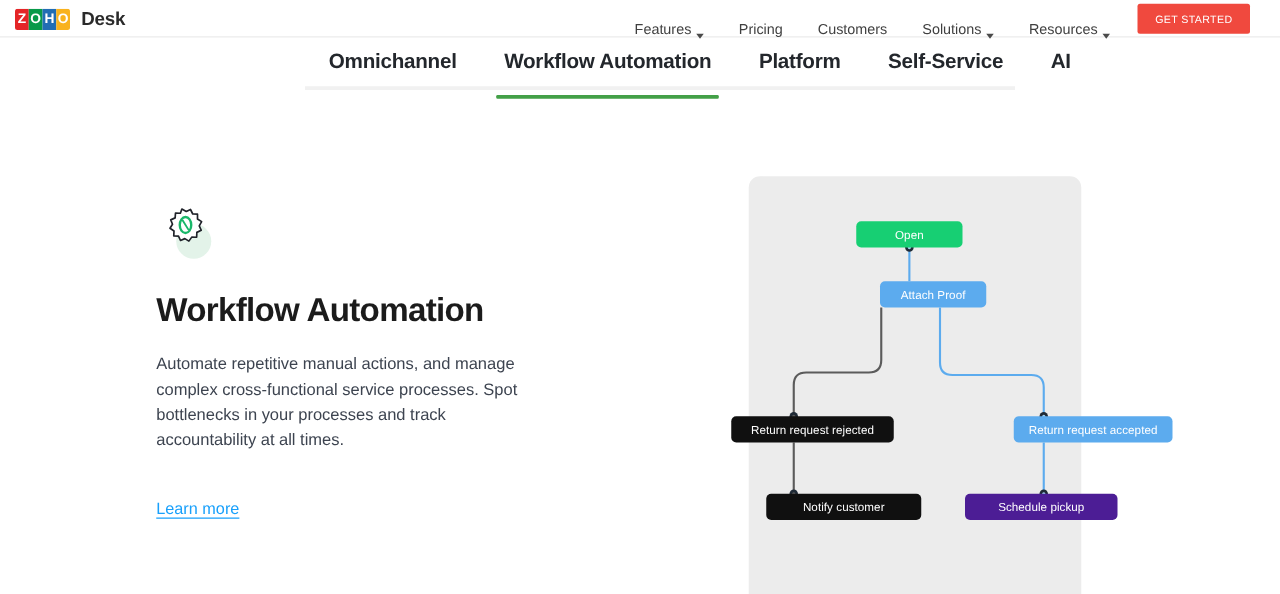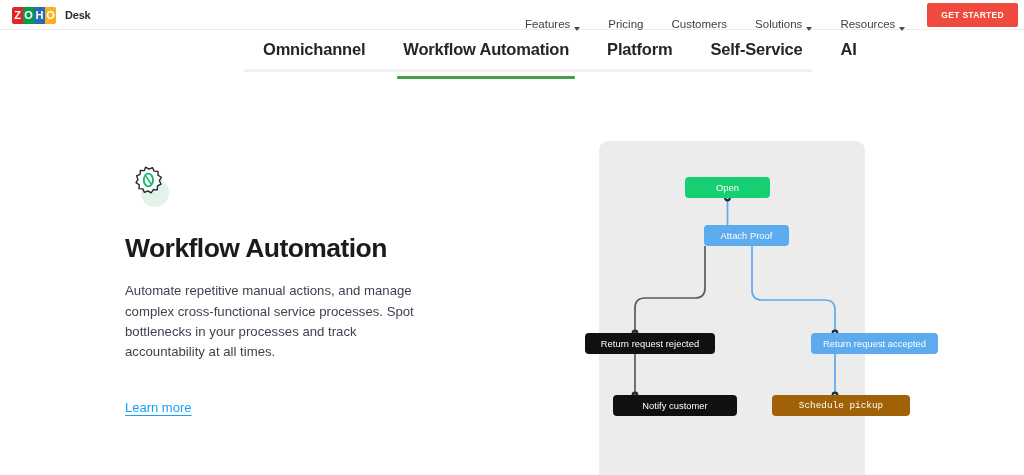--- a/index.html
+++ b/index.html
@@ -38,21 +38,21 @@
     font-size: 11px;
     font-weight: 700;
     font-family: "Liberation Sans", sans-serif;
     line-height: 1;
   }
   .zl-z { background: #e42527; }
   .zl-o1 { background: #089949; }
   .zl-h { background: #226db4; }
   .zl-o2 { background: #f9b21d; }
   .brand-name {
-    font-size: 11px; font-weight: 700; color: #2a2a2a;
+    font-size: 15px; font-weight: 700; color: #2a2a2a;
     letter-spacing: -0.2px;
   }
 
   .topnav {
     position: absolute; right: 4px; top: 0;
     height: 30px;
     display: flex; align-items: center; gap: 0;
   }
   .topnav-item {
     display: inline-flex; align-items: flex-end; gap: 4px;
@@ -65,25 +65,25 @@
   }
   .caret {
     display: inline-block;
     width: 0; height: 0;
     border-left: 3.5px solid transparent;
     border-right: 3.5px solid transparent;
     border-top: 4px solid #4a4a4a;
     position: relative; top: 1px;
   }
   .cta-btn {
-    margin-left: 8px; margin-right: 2px;
+    margin-left: 8px; margin-right: 20px;
     background: #f0493e;
     color: #ffffff;
     font-size: 8.5px;
-    font-weight: 700;
+    font-weight: 400;
     letter-spacing: 0.3px;
     padding: 7px 14px;
     border: none;
     border-radius: 2px;
     cursor: pointer;
     font-family: "Liberation Sans", sans-serif;
     white-space: nowrap;
     text-align: center;
   }
 
@@ -198,21 +198,21 @@
     color: #ffffff;
     white-space: nowrap;
     cursor: pointer;
     letter-spacing: 0.05px;
   }
   .node-open      { left: 125px; top: 47px;  width: 85px; background: #17cf73; }
   .node-attach    { left: 126px; top: 95px;  width: 85px; background: #5cabee; margin-left: 18px; }
   .node-rejected  { left: 25px;  top: 203px; width: 130px; background: #101010; }
   .node-notify    { left: 12px;  top: 265px; width: 124px; background: #101010; margin-left: 41px; }
   .node-accepted  { left: 211px; top: 203px; width: 127px; background: #5cabee; margin-left: 40px; }
-  .node-schedule  { left: 212px; top: 265px; width: 138px; background: #a16207; font-family: Liberation Mono, monospace; }
+  .node-schedule  { left: 212px; top: 265px; width: 122px; background: #4c1d95; }
 </style>
 </head>
 <body>
 
 <div class="header">
 
   <div class="brand">
     <span class="zoho-logo">
       <span class="zl-z">Z</span>
       <span class="zl-o1">O</span>

